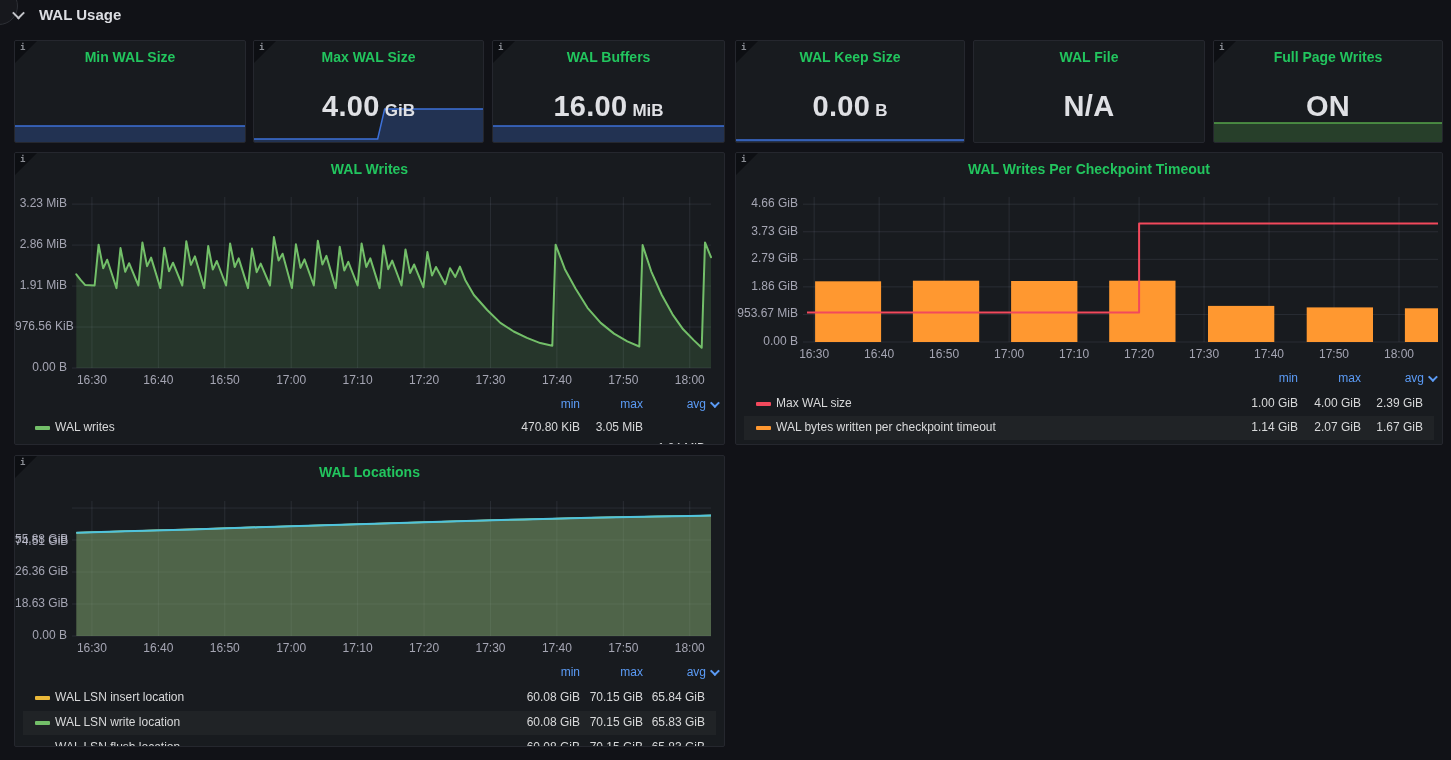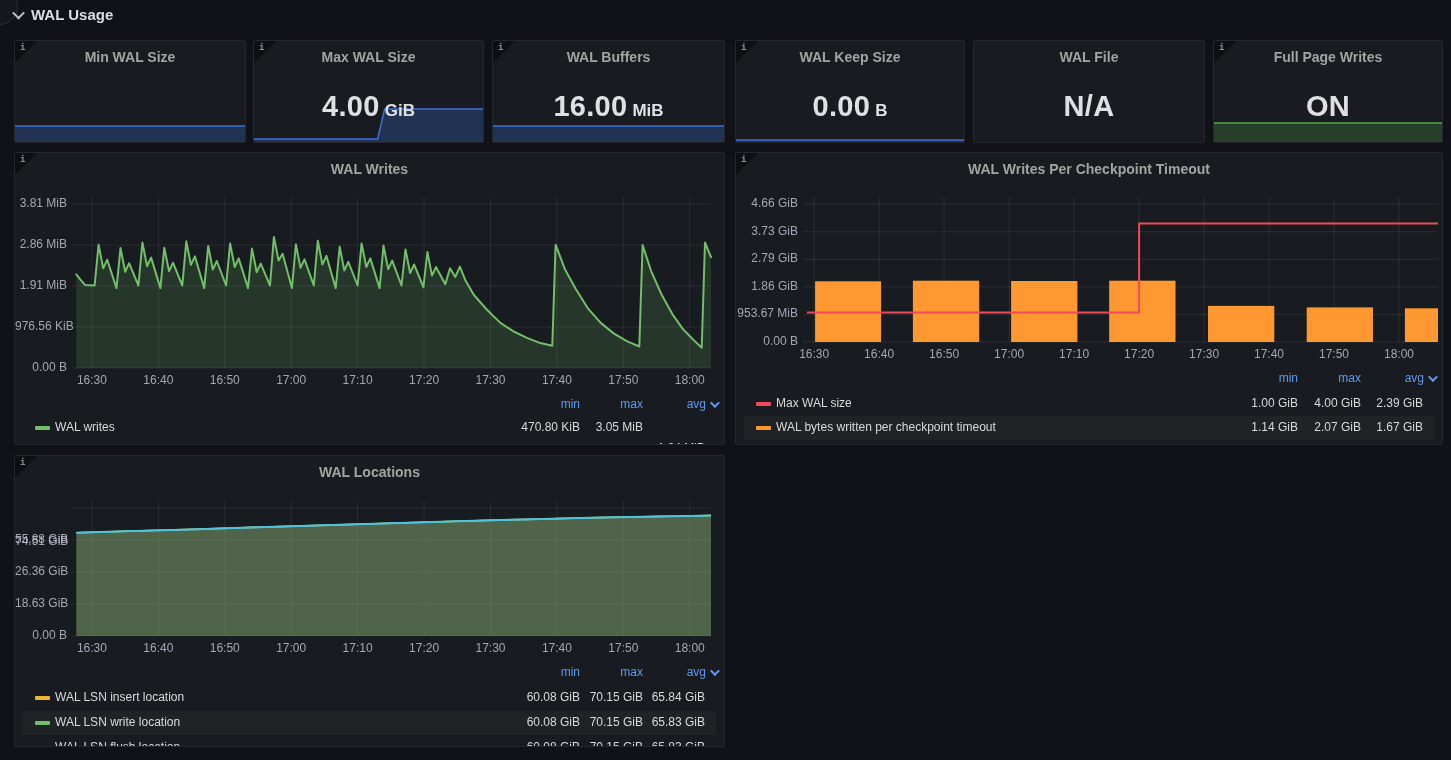--- a/index.html
+++ b/index.html
@@ -1,29 +1,29 @@
 <!DOCTYPE html>
 <html><head>
 <meta charset="utf-8">
 <style>
   html,body{margin:0;padding:0;background:#111217;width:1451px;height:760px;overflow:hidden;
     font-family:"Liberation Sans","DejaVu Sans",sans-serif;-webkit-font-smoothing:antialiased;}
   #app{position:relative;width:1451px;height:760px;background:#111217;overflow:hidden;}
   .corner-circle{position:absolute;left:-20px;top:-13px;width:36px;height:36px;border-radius:50%;
     background:#17181d;border:1px solid #2e3036;}
-  .section-header{position:absolute;left:14px;top:6px;display:flex;align-items:center;gap:8px;cursor:pointer;}
+  .section-header{position:absolute;left:14px;top:6px;display:flex;align-items:center;gap:16px;cursor:pointer;}
   .chev-down{display:inline-block;width:7px;height:7px;border-right:2px solid #c3c4c9;border-bottom:2px solid #c3c4c9;
     transform:rotate(45deg) translate(-1px,-1px);}
   .section-title{font-size:15px;font-weight:bold;color:#dcdde2;}
   .panel{position:absolute;background:#181b1f;border:1px solid #25272e;border-radius:2px;box-sizing:border-box;overflow:hidden;}
   .info-corner{position:absolute;top:0;left:0;width:0;height:0;
     border-top:22px solid rgba(5,6,9,0.55);border-right:22px solid transparent;z-index:3;}
   .info-i{position:absolute;top:1px;left:5px;font:bold 9px "DejaVu Sans Mono",monospace;color:#8b8e95;z-index:4;}
   .panel-title{position:absolute;left:24px;right:24px;top:8px;text-align:center;font-size:14px;font-weight:600;
-    color:#a3a3a3;white-space:nowrap;overflow:hidden;cursor:pointer;z-index:2;}
+    color:#22c55e;white-space:nowrap;overflow:hidden;cursor:pointer;z-index:2;}
   .stat-value-line{position:absolute;left:0;right:0;text-align:center;color:#dfe0e4;white-space:nowrap;z-index:2;}
   .stat-value{font-size:29px;font-weight:bold;letter-spacing:0.3px;}
   .stat-unit{font-size:17px;font-weight:bold;margin-left:5px;}
   .sparkline{position:absolute;left:0;bottom:0;z-index:1;}
   .chart-svg{position:absolute;left:0;top:0;z-index:1;}
   .ytick-label{position:absolute;text-align:right;font-size:12px;color:rgba(204,204,220,0.78);white-space:nowrap;}
   .xtick-label{position:absolute;text-align:center;font-size:12px;color:rgba(204,204,220,0.78);white-space:nowrap;}
   .legend-header-cell{position:absolute;text-align:right;font-size:12px;font-weight:500;color:#5b9bf5;cursor:pointer;}
   .legend-chev{display:inline-block;width:5px;height:5px;border-right:2px solid #5b9bf5;border-bottom:2px solid #5b9bf5;
     transform:rotate(45deg) translateY(-2px);margin-left:4px;}
@@ -115,21 +115,21 @@
         <line x1="541.8995815899582" y1="44" x2="541.8995815899582" y2="215" stroke="rgba(201,209,232,0.10)" stroke-width="1"></line>
         <line x1="608.3221757322176" y1="44" x2="608.3221757322176" y2="215" stroke="rgba(201,209,232,0.10)" stroke-width="1"></line>
         <line x1="674.744769874477" y1="44" x2="674.744769874477" y2="215" stroke="rgba(201,209,232,0.10)" stroke-width="1"></line>
         <path d="M61.3 121.3 L65.6 126.9 L70.3 132.1 L79.6 132.5 L83.6 91.7 L88.2 115.3 L92.2 106.7 L101.5 135.1 L105.5 95.1 L110.2 118.8 L114.1 110.2 L123.4 132.5 L127.4 89.5 L132.1 113.2 L136.1 104.6 L145.4 135.1 L149.3 94.7 L154.0 118.3 L158.0 109.7 L167.3 132.5 L171.3 88.3 L175.9 111.9 L179.9 103.3 L189.2 135.1 L193.2 93.0 L197.8 116.6 L201.8 108.0 L211.1 132.5 L215.1 90.4 L219.7 114.0 L223.7 105.4 L233.0 135.1 L237.0 95.6 L241.7 119.2 L245.7 110.6 L255.0 132.5 L258.9 84.0 L263.6 107.6 L267.6 100.7 L276.9 135.1 L280.9 91.3 L285.5 114.9 L289.5 106.3 L298.8 132.5 L302.8 87.8 L307.4 111.5 L311.4 102.9 L320.7 135.1 L324.7 93.8 L329.3 117.5 L333.3 108.9 L342.6 132.5 L346.6 90.4 L351.3 114.0 L355.3 105.4 L364.6 135.1 L368.5 92.6 L373.2 116.2 L377.2 107.6 L386.5 132.5 L390.5 96.4 L395.1 120.0 L399.1 111.5 L408.4 134.2 L412.4 99.0 L417.0 122.6 L421.0 114.0 L430.3 131.2 L435.0 115.3 L440.3 123.9 L444.9 113.6 L450.2 126.9 L458.9 142.0 L472.2 157.0 L485.4 169.9 L498.7 178.5 L512.0 184.9 L525.3 190.1 L537.3 192.7 L540.6 91.7 L549.9 116.2 L560.5 135.5 L572.5 154.8 L585.7 169.9 L599.0 180.6 L612.3 188.4 L624.3 193.5 L627.6 92.1 L636.2 118.3 L646.8 142.0 L657.5 161.3 L668.1 176.3 L678.7 187.1 L686.7 194.8 L690.0 89.5 L696.0 104.2 L 696.0 215 L 61.3 215 Z" fill="rgba(115,191,105,0.17)" stroke="none"></path>
         <path d="M61.3 121.3 L65.6 126.9 L70.3 132.1 L79.6 132.5 L83.6 91.7 L88.2 115.3 L92.2 106.7 L101.5 135.1 L105.5 95.1 L110.2 118.8 L114.1 110.2 L123.4 132.5 L127.4 89.5 L132.1 113.2 L136.1 104.6 L145.4 135.1 L149.3 94.7 L154.0 118.3 L158.0 109.7 L167.3 132.5 L171.3 88.3 L175.9 111.9 L179.9 103.3 L189.2 135.1 L193.2 93.0 L197.8 116.6 L201.8 108.0 L211.1 132.5 L215.1 90.4 L219.7 114.0 L223.7 105.4 L233.0 135.1 L237.0 95.6 L241.7 119.2 L245.7 110.6 L255.0 132.5 L258.9 84.0 L263.6 107.6 L267.6 100.7 L276.9 135.1 L280.9 91.3 L285.5 114.9 L289.5 106.3 L298.8 132.5 L302.8 87.8 L307.4 111.5 L311.4 102.9 L320.7 135.1 L324.7 93.8 L329.3 117.5 L333.3 108.9 L342.6 132.5 L346.6 90.4 L351.3 114.0 L355.3 105.4 L364.6 135.1 L368.5 92.6 L373.2 116.2 L377.2 107.6 L386.5 132.5 L390.5 96.4 L395.1 120.0 L399.1 111.5 L408.4 134.2 L412.4 99.0 L417.0 122.6 L421.0 114.0 L430.3 131.2 L435.0 115.3 L440.3 123.9 L444.9 113.6 L450.2 126.9 L458.9 142.0 L472.2 157.0 L485.4 169.9 L498.7 178.5 L512.0 184.9 L525.3 190.1 L537.3 192.7 L540.6 91.7 L549.9 116.2 L560.5 135.5 L572.5 154.8 L585.7 169.9 L599.0 180.6 L612.3 188.4 L624.3 193.5 L627.6 92.1 L636.2 118.3 L646.8 142.0 L657.5 161.3 L668.1 176.3 L678.7 187.1 L686.7 194.8 L690.0 89.5 L696.0 104.2" fill="none" stroke="#73BF69" stroke-width="2" stroke-linejoin="round" stroke-linecap="round"></path>
       </svg>
       <div class="ytick-label" style="left: 0px; width: 52px; top: 207px;">0.00 B</div>
       <div class="ytick-label" style="left: 0px; width: 52px; top: 166.024px;">976.56 KiB</div>
       <div class="ytick-label" style="left: 0px; width: 52px; top: 125.053px;">1.91 MiB</div>
       <div class="ytick-label" style="left: 0px; width: 52px; top: 84.0776px;">2.86 MiB</div>
-      <div class="ytick-label" style="left: 0px; width: 52px; top: 43.1021px;">3.81 MiB</div>
+      <div class="ytick-label" style="left: 0px; width: 52px; top: 43.1021px;">3.23 MiB</div>
       <div class="xtick-label" style="left: 51.9414px; width: 50px; top: 220px;">16:30</div>
       <div class="xtick-label" style="left: 118.364px; width: 50px; top: 220px;">16:40</div>
       <div class="xtick-label" style="left: 184.787px; width: 50px; top: 220px;">16:50</div>
       <div class="xtick-label" style="left: 251.209px; width: 50px; top: 220px;">17:00</div>
       <div class="xtick-label" style="left: 317.632px; width: 50px; top: 220px;">17:10</div>
       <div class="xtick-label" style="left: 384.054px; width: 50px; top: 220px;">17:20</div>
       <div class="xtick-label" style="left: 450.477px; width: 50px; top: 220px;">17:30</div>
       <div class="xtick-label" style="left: 516.9px; width: 50px; top: 220px;">17:40</div>
       <div class="xtick-label" style="left: 583.322px; width: 50px; top: 220px;">17:50</div>
       <div class="xtick-label" style="left: 649.745px; width: 50px; top: 220px;">18:00</div>

